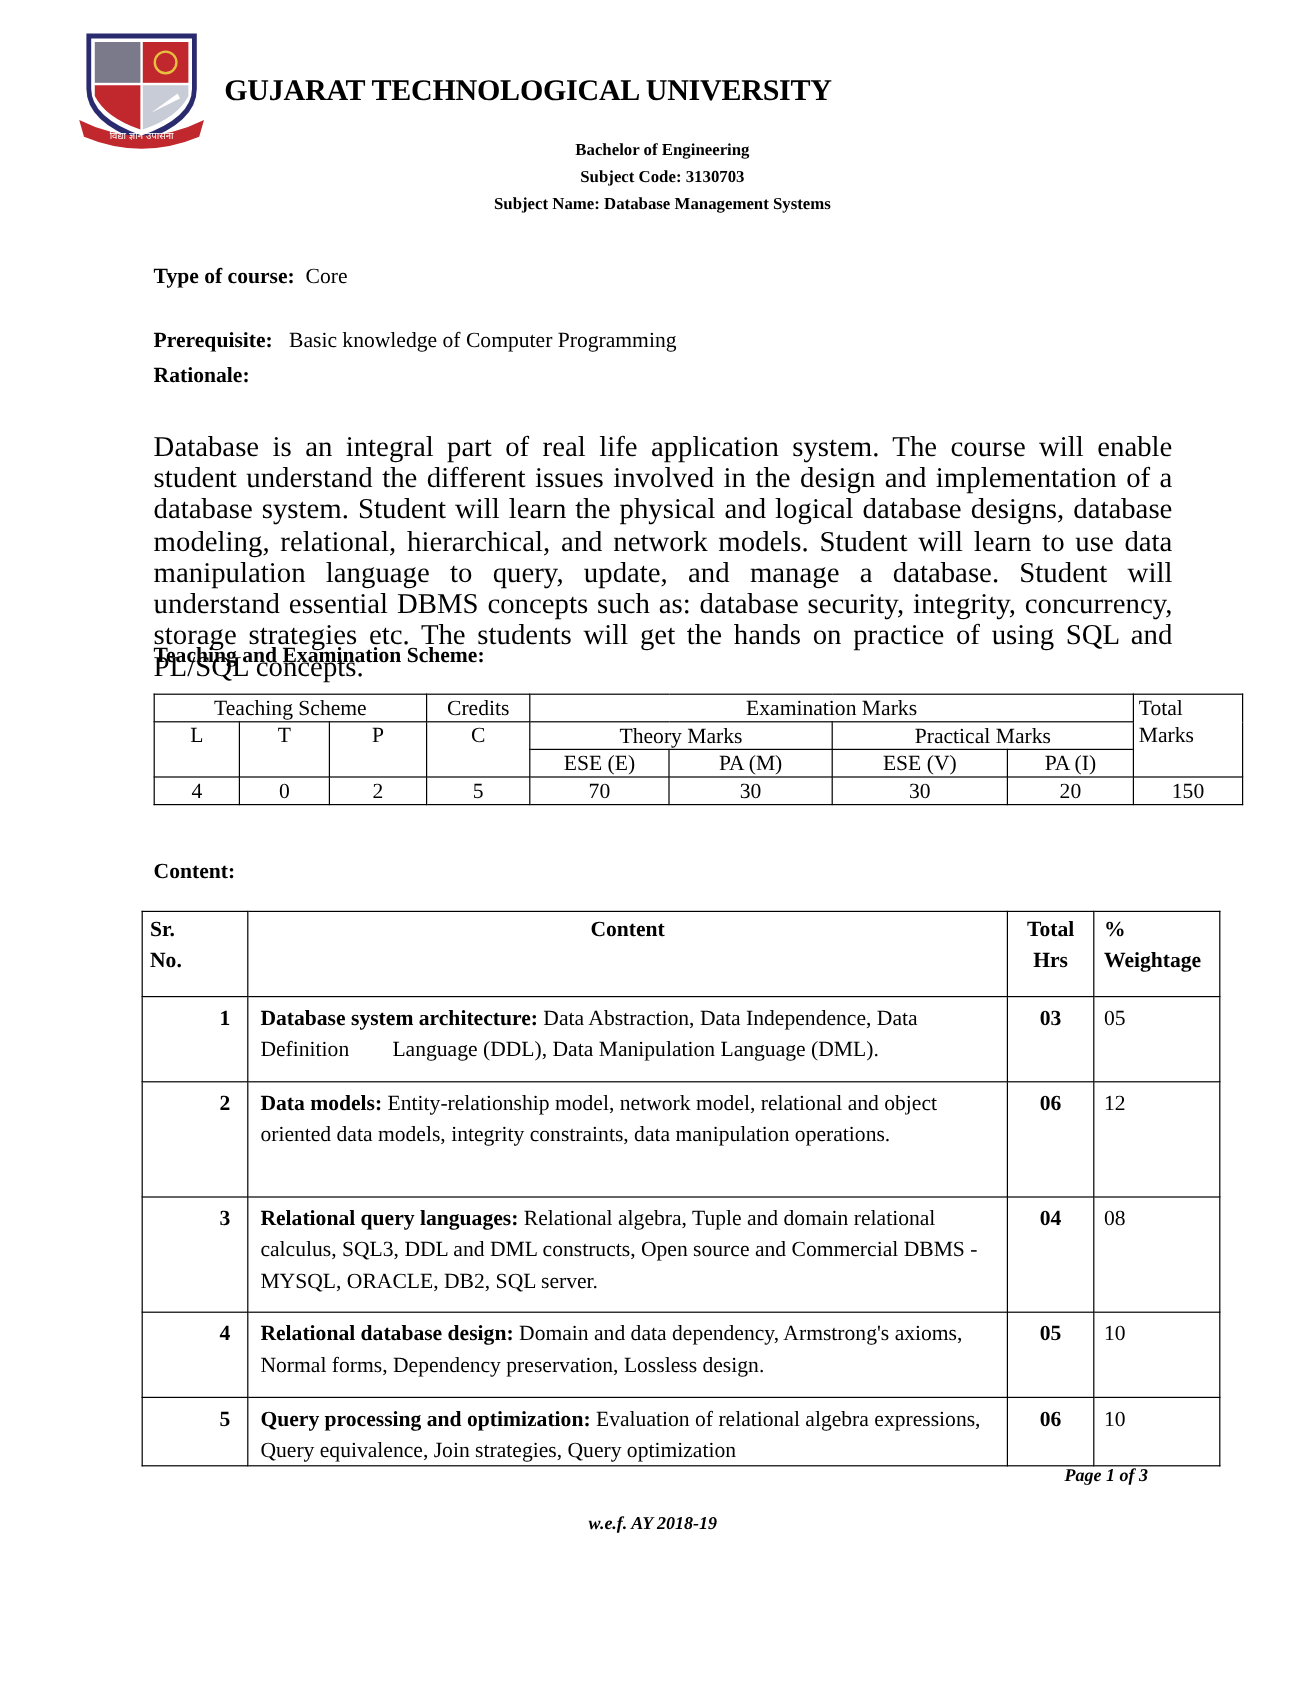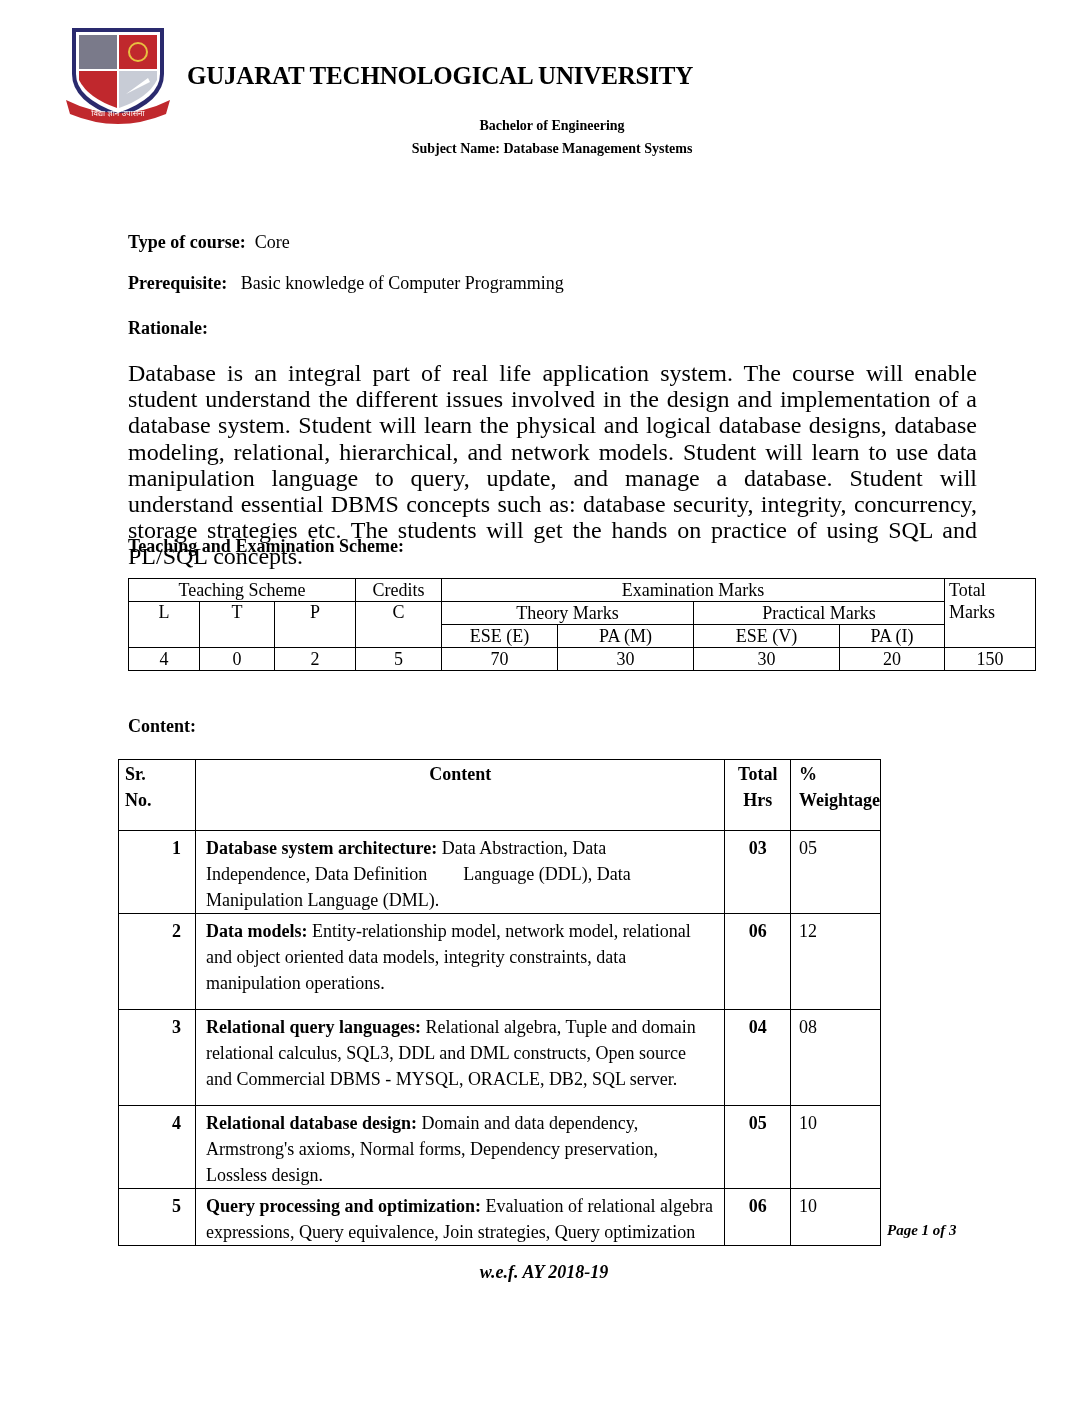--- a/index.html
+++ b/index.html
@@ -11,31 +11,31 @@
   .subhead { position: absolute; left: 282px; width: 540px; top: 115px; text-align: center;
              font-weight: bold; font-size: 14px; line-height: 22.5px; }
   .field { position: absolute; left: 128px; font-size: 18px; }
   .field b { font-weight: bold; }
   .rationale { position: absolute; left: 128px; top: 360px; width: 849px; font-size: 24px;
                line-height: 26.2px; text-align: justify; }
   table { border-collapse: collapse; position: absolute; }
   .scheme { left: 128px; top: 578px; width: 908px; font-size: 18px; }
   .scheme td { border: 1.5px solid #000; text-align: center; padding: 0; height: 22px; line-height: 21px; margin-left: 16px; }
   .scheme td.tm { text-align: left; padding-left: 4px; vertical-align: top; }
-  .content-tbl { left: 118px; top: 759px; width: 763px; font-size: 18px; }
+  .content-tbl { left: 118px; top: 759px; width: 899px; font-size: 18px; }
   .content-tbl td { border: 1.5px solid #000; vertical-align: top; padding: 0; line-height: 26px; }
   .c-sr { width: 73px; text-align: right; padding-right: 14px !important; font-weight: bold; padding-top: 4px !important; }
   .c-content { width: 612px; padding: 4px 10px 0 10px !important; }
   .c-hrs { width: 71px; text-align: center; font-weight: bold; padding-top: 4px !important; }
   .c-wt { padding: 4px 0 0 8px !important; }
   .hdr-sr { text-align: left; padding-left: 6px !important; font-weight: bold; }
   .hdr-content { text-align: center; font-weight: bold; margin-top: 26px; }
   .footer-page { position: absolute; left: 887px; top: 1222px; font-size: 15px; font-style: italic; font-weight: bold; }
   .footer-wef { position: absolute; left: 0; width: 1088px; top: 1262px; text-align: center;
-                font-size: 18px; font-style: italic; font-weight: bold; }
+                font-size: 15px; font-style: italic; font-weight: bold; }
 </style>
 </head>
 <body>
 
 <svg class="logo" viewBox="0 0 108 104">
   <path d="M8 6 L100 6 L100 52 Q100 80 54 96 Q8 80 8 52 Z" fill="#2a2a6e"></path>
   <path d="M12 10 L96 10 L96 52 Q96 76 54 91 Q12 76 12 52 Z" fill="#fff"></path>
   <rect x="15" y="13" width="38" height="34" fill="#7a7a8a"></rect>
   <rect x="55" y="13" width="38" height="34" fill="#c0282d"></rect>
   <path d="M15 49 L53 49 L53 86 Q24 76 15 58 Z" fill="#c0282d"></path>
@@ -43,34 +43,35 @@
   <circle cx="74" cy="30" r="9" fill="none" stroke="#e8c040" stroke-width="2"></circle>
   <path d="M62 72 L84 56 L86 60 Z" fill="#fff"></path>
   <path d="M2 78 Q54 104 106 78 L102 92 Q54 112 6 92 Z" fill="#c0282d"></path>
   <text x="54" y="94" font-size="8" fill="#fff" text-anchor="middle" font-family="DejaVu Sans, sans-serif">विद्या ज्ञान उपासना</text>
 </svg>
 
 <div class="uni-title">GUJARAT TECHNOLOGICAL UNIVERSITY</div>
 
 <div class="subhead">
   <div>Bachelor of Engineering</div>
+  <div>Subject Code: 3130703</div>
   <div>Subject Name: Database Management Systems</div>
 </div>
 
-<div class="field" style="top:232px">
+<div class="field" style="top:220px">
   <b>Type of course:</b>&nbsp;
   <span>Core</span>
 </div>
 
 <div class="field" style="top:273px">
   <b>Prerequisite:</b>&nbsp;&nbsp;
   <span>Basic knowledge of Computer Programming</span>
 </div>
 
-<div class="field" style="top:318px">
+<div class="field" style="top:302px">
   <b>Rationale:</b>
 </div>
 
 <div class="rationale">Database is an integral part of real life application system. The course will enable student understand the different issues involved in the design and implementation of a database system. Student will learn the physical and logical database designs, database modeling, relational, hierarchical, and network models. Student will learn to use data manipulation language to query, update, and manage a database. Student will understand essential DBMS concepts such as: database security, integrity, concurrency, storage strategies etc. The students will get the hands on practice of using SQL and PL/SQL concepts.</div>
 
 <div class="field" style="top:536px">
   <b>Teaching and Examination Scheme:</b>
 </div>
 
 <table class="scheme">

